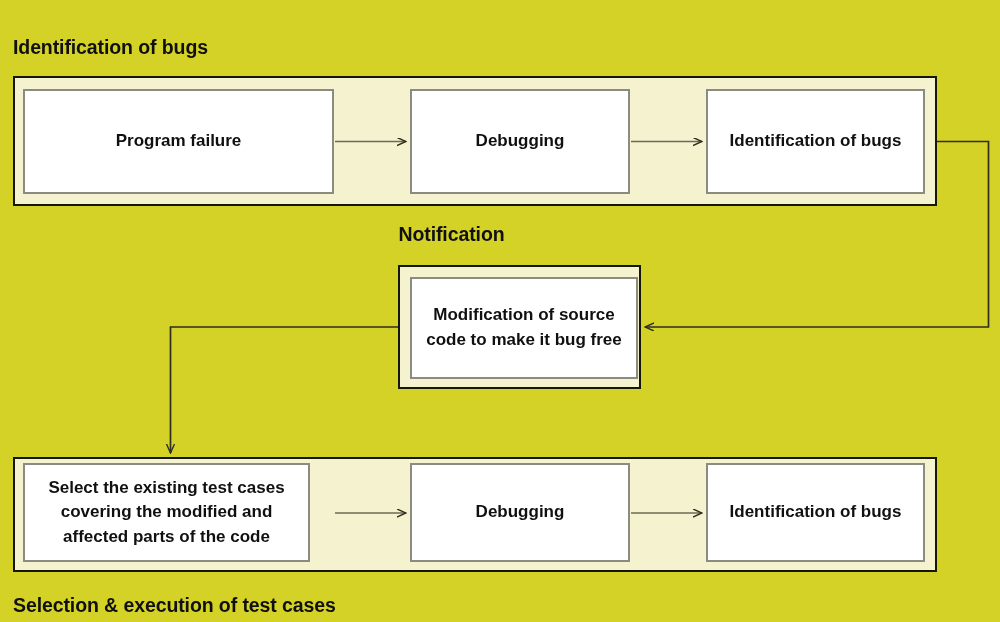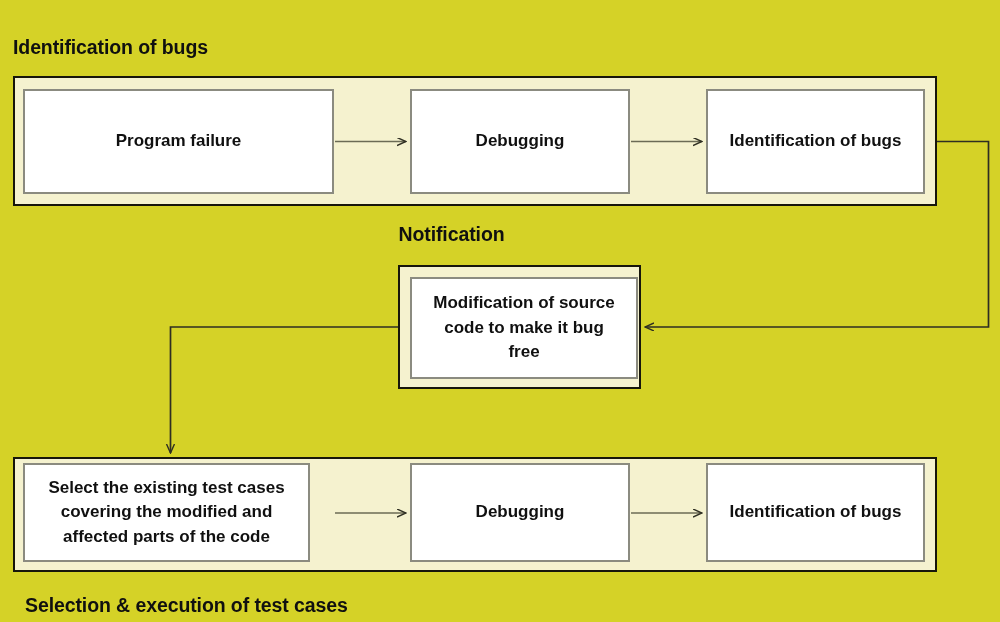--- a/index.html
+++ b/index.html
@@ -27,21 +27,21 @@
   .caption {
     position: absolute;
     font-weight: bold;
     font-size: 19.5px;
     color: #101010;
     letter-spacing: -0.1px;
     white-space: nowrap;
   }
   #caption-top      { left: 13px;  top: 20px; }
   #caption-middle   { left: 0;     top: 207px; width: 903px; text-align: center; }
-  #caption-bottom   { left: 13px;  top: 578px; margin-left: 12px; }
+  #caption-bottom   { left: 13px;  top: 578px; }
 
   
   .band {
     position: absolute;
     background: #f5f2cf;
     border: 2px solid #17160b;
     box-sizing: border-box;
   }
   #band-top    { left: 13px; top: 60px;  width: 924px; height: 130px; }
   #band-bottom { left: 13px; top: 441px; width: 924px; height: 115px; }
@@ -53,21 +53,21 @@
     border: 2px solid #8b8b80;
     box-sizing: border-box;
     display: flex;
     align-items: center;
     justify-content: center;
     text-align: center;
     color: #101010;
     font-weight: bold;
     font-size: 17px;
     line-height: 1.45;
-    padding: 4px 16px;
+    padding: 4px 4px;
   }
 
   #box-program-failure { left: 23px;  top: 73px;  width: 311px; height: 105px; }
   #box-debugging-top   { left: 410px; top: 73px;  width: 220px; height: 105px; }
   #box-identify-top    { left: 706px; top: 73px;  width: 219px; height: 105px; }
 
   #box-select-cases    { left: 23px;  top: 447px; width: 287px; height: 99px;  }
   #box-debugging-bot   { left: 410px; top: 447px; width: 220px; height: 99px;  }
   #box-identify-bot    { left: 706px; top: 447px; width: 219px; height: 99px;  }
 

